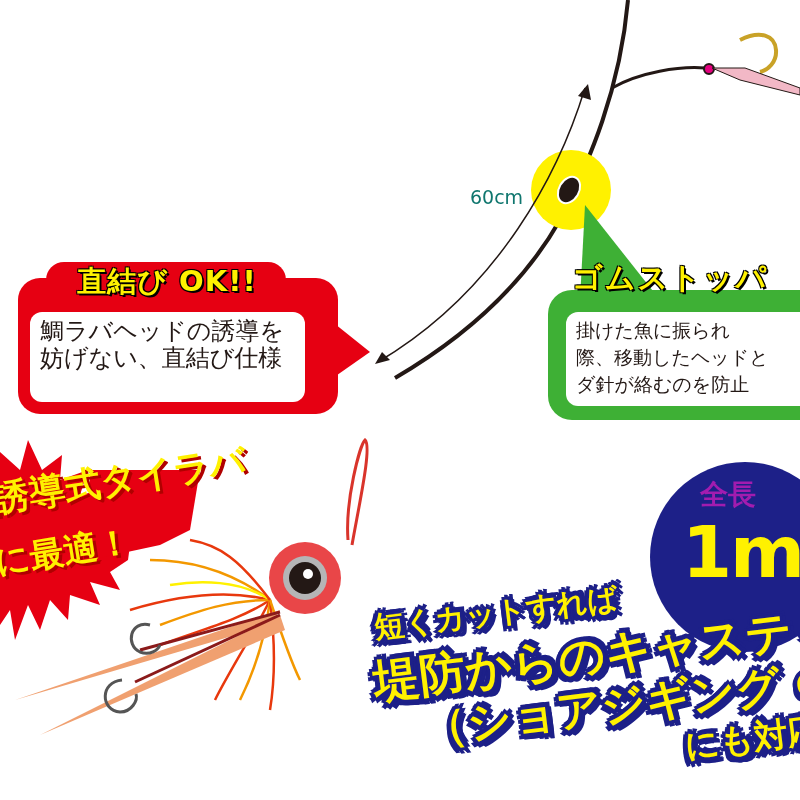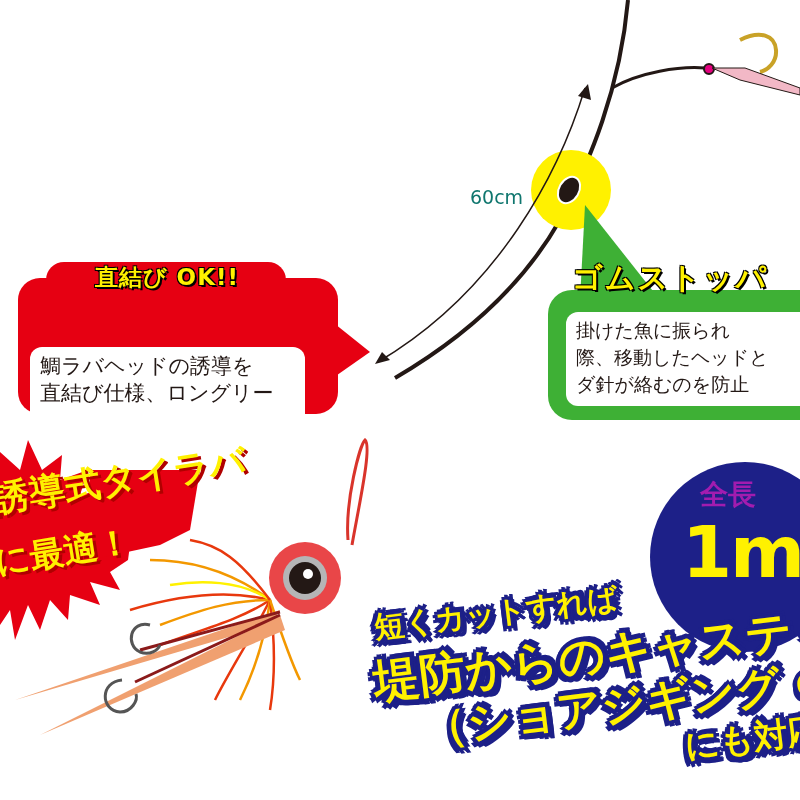--- a/index.html
+++ b/index.html
@@ -7,25 +7,25 @@
          font-family: "DejaVu Sans", sans-serif; }
   .abs { position: absolute; }
   svg.art { position: absolute; left: 0; top: 0; }
 
   
   .red-box { left: 18px; top: 278px; width: 320px; height: 136px; background: #e60012;
              border-radius: 22px; }
   .red-tab { left: 46px; top: 262px; width: 240px; height: 40px; background: #e60012;
              border-radius: 18px; }
   .red-title { left: 52px; top: 262px; width: 230px; text-align: center;
-               font-weight: bold; font-size: 23px; color: #fff100;
+               font-weight: bold; font-size: 29px; color: #fff100;
                text-shadow: 2px 2px 0 #000, -1px -1px 0 #000, 1px -1px 0 #000, -1px 1px 0 #000; letter-spacing: 1px; }
   .red-body { left: 30px; top: 312px; width: 275px; height: 90px; background: #ffffff;
               border-radius: 12px; padding: 6px 10px; box-sizing: border-box;
-              font-size: 21px; line-height: 27px; color: #231815; margin-top: 35px; }
+              font-size: 24px; line-height: 27px; color: #231815; }
 
   
   .green-box { left: 548px; top: 290px; width: 280px; height: 130px; background: #3eb035;
                border-radius: 24px; }
   .green-title { left: 572px; top: 258px; width: 260px; font-weight: bold; font-size: 30px;
                  color: #fff100; letter-spacing: 2px;
                  text-shadow: 2px 2px 0 #000, -1px -1px 0 #000, 1px -1px 0 #000, -1px 1px 0 #000; }
   .green-body { left: 566px; top: 312px; width: 260px; height: 94px; background: #ffffff;
                 border-radius: 12px; padding: 5px 10px; box-sizing: border-box;
                 font-size: 19px; line-height: 27px; color: #231815; white-space: nowrap; }
@@ -110,21 +110,21 @@
   <circle cx="308" cy="574" r="5" fill="#ffffff"></circle>
 </svg>
 
 <div class="abs len-label">60cm</div>
 
 <div class="abs red-tab"></div>
 <div class="abs red-box"></div>
 <div class="abs red-title">直結び OK!!</div>
 <div class="abs red-body">
   <div>鯛ラバヘッドの誘導を</div>
-  <div>直結び仕様、ロングリー</div>
+  <div>妨げない、直結び仕様</div>
 </div>
 
 <div class="abs green-box"></div>
 <div class="abs green-title">ゴムストッパ</div>
 <div class="abs green-body">
   <div>掛けた魚に振られ</div>
   <div>際、移動したヘッドと</div>
   <div>ダ針が絡むのを防止</div>
 </div>
 

